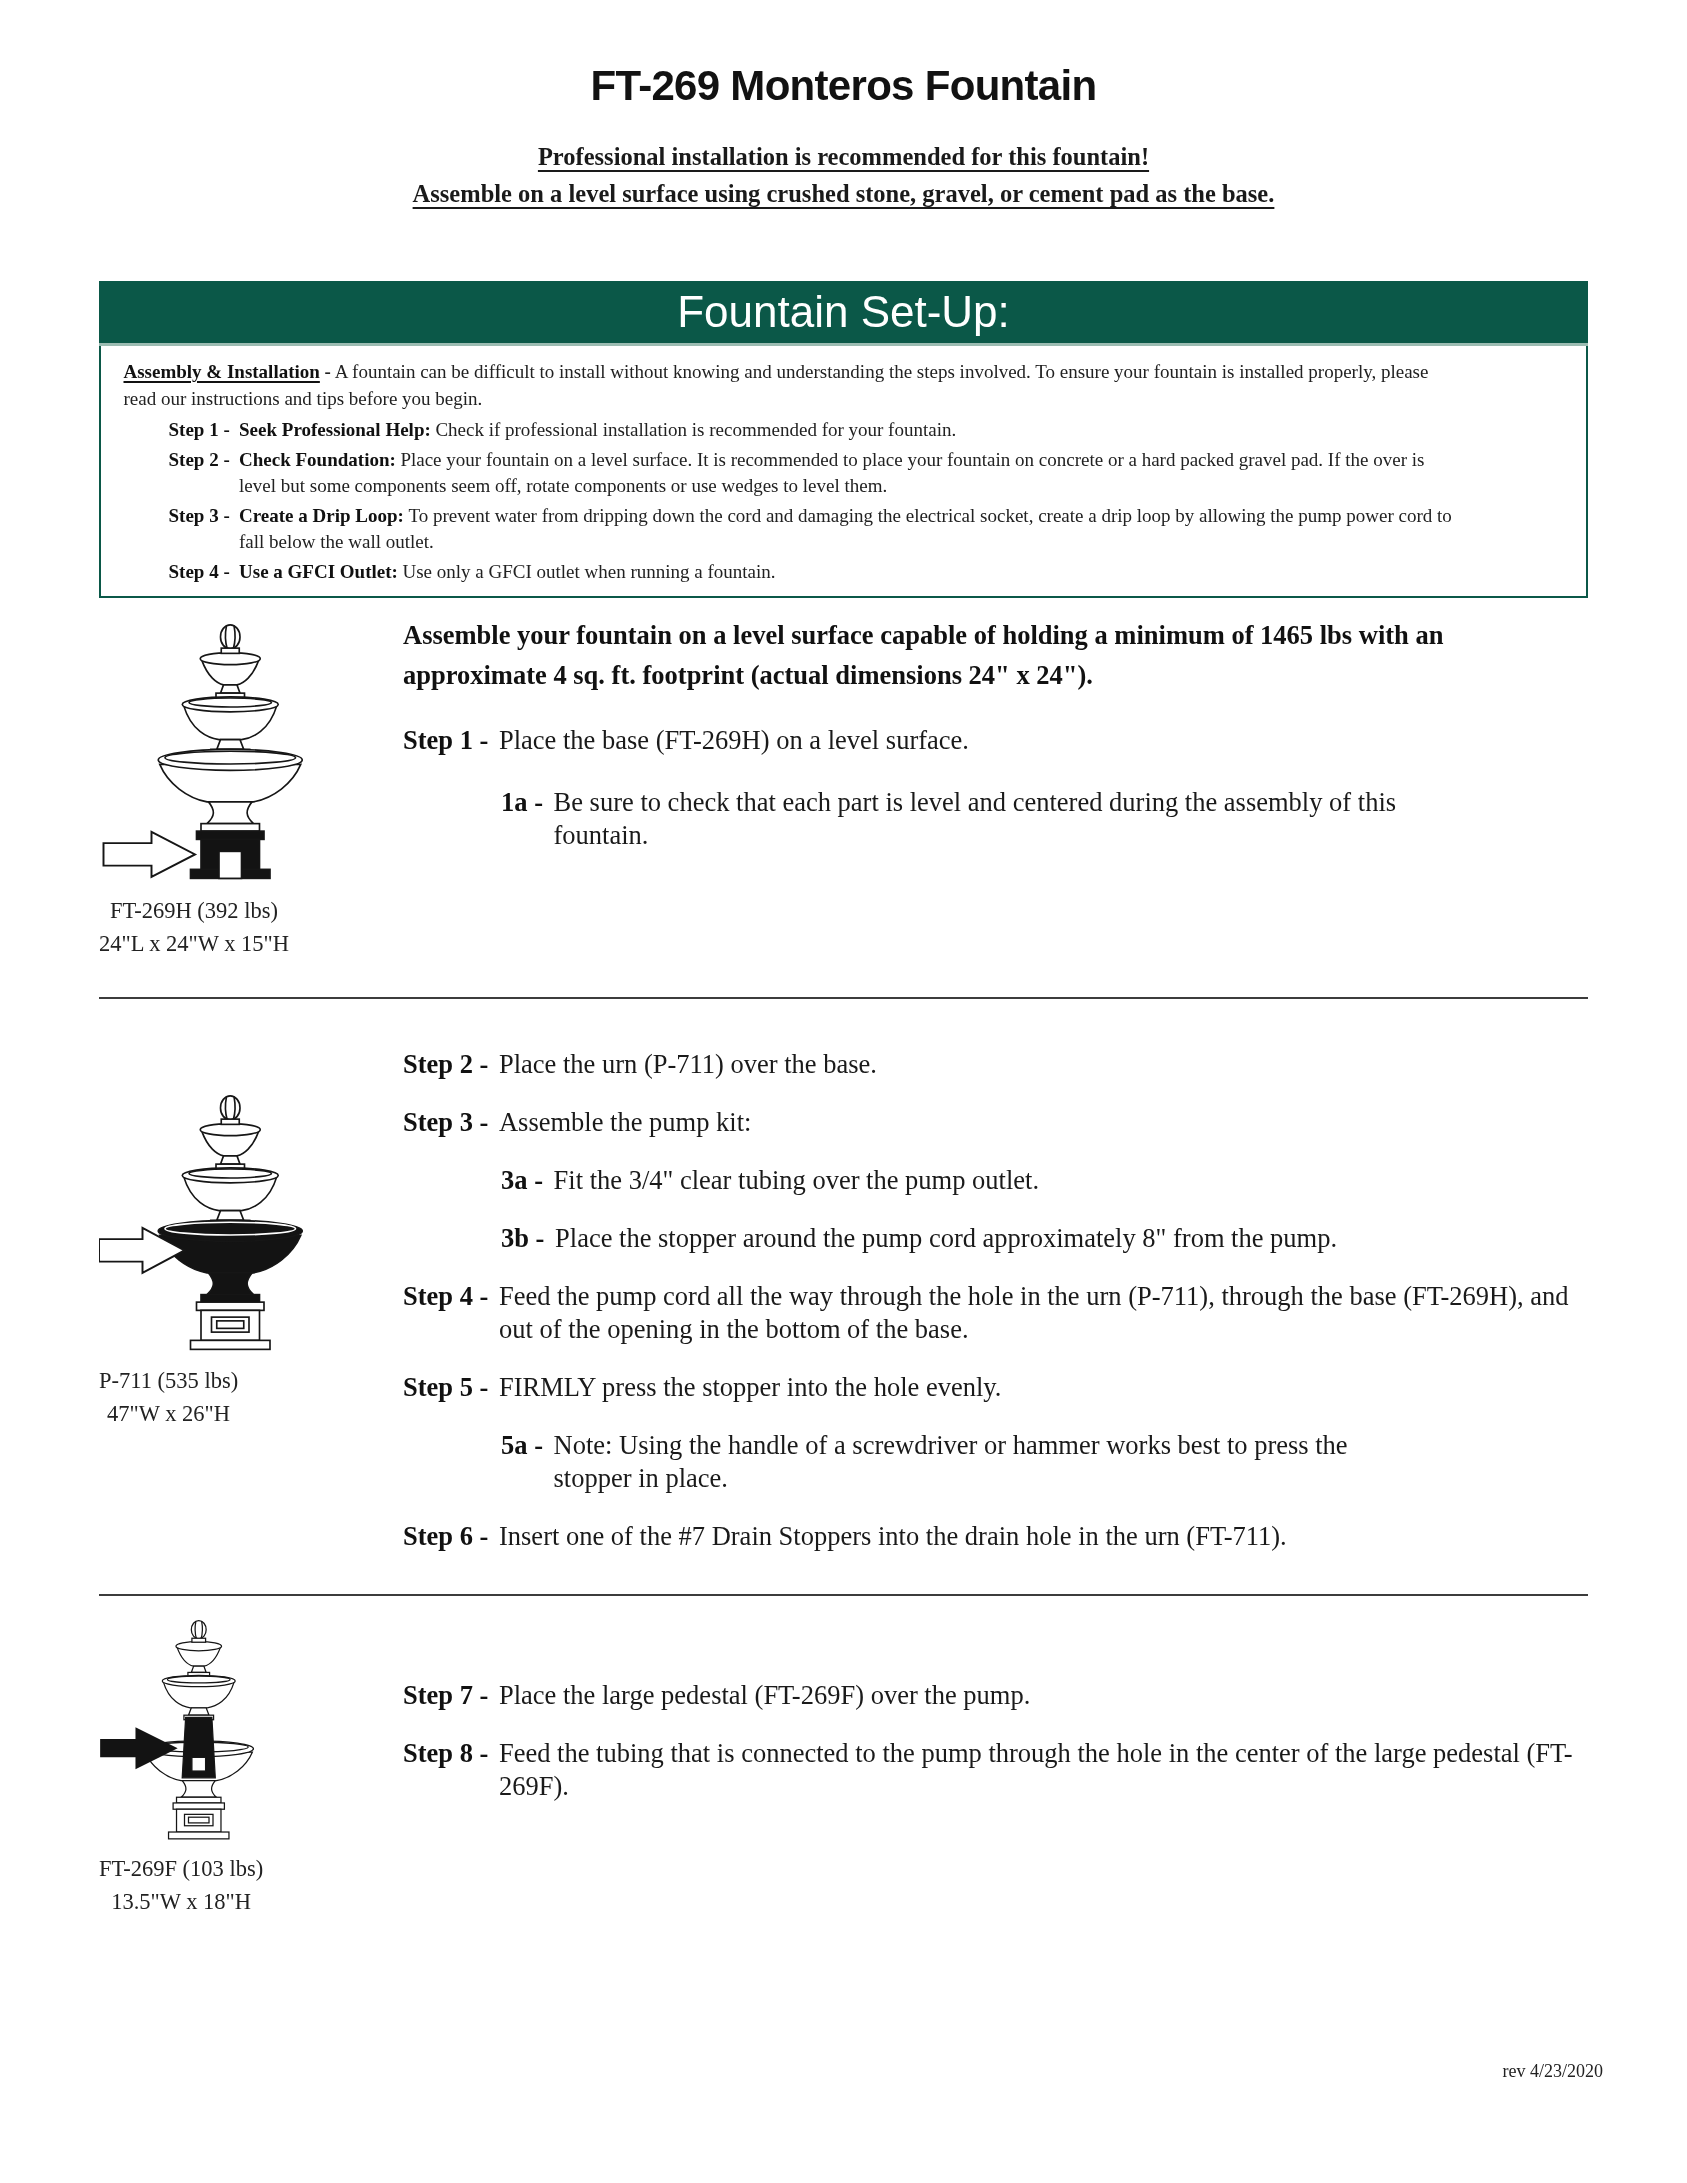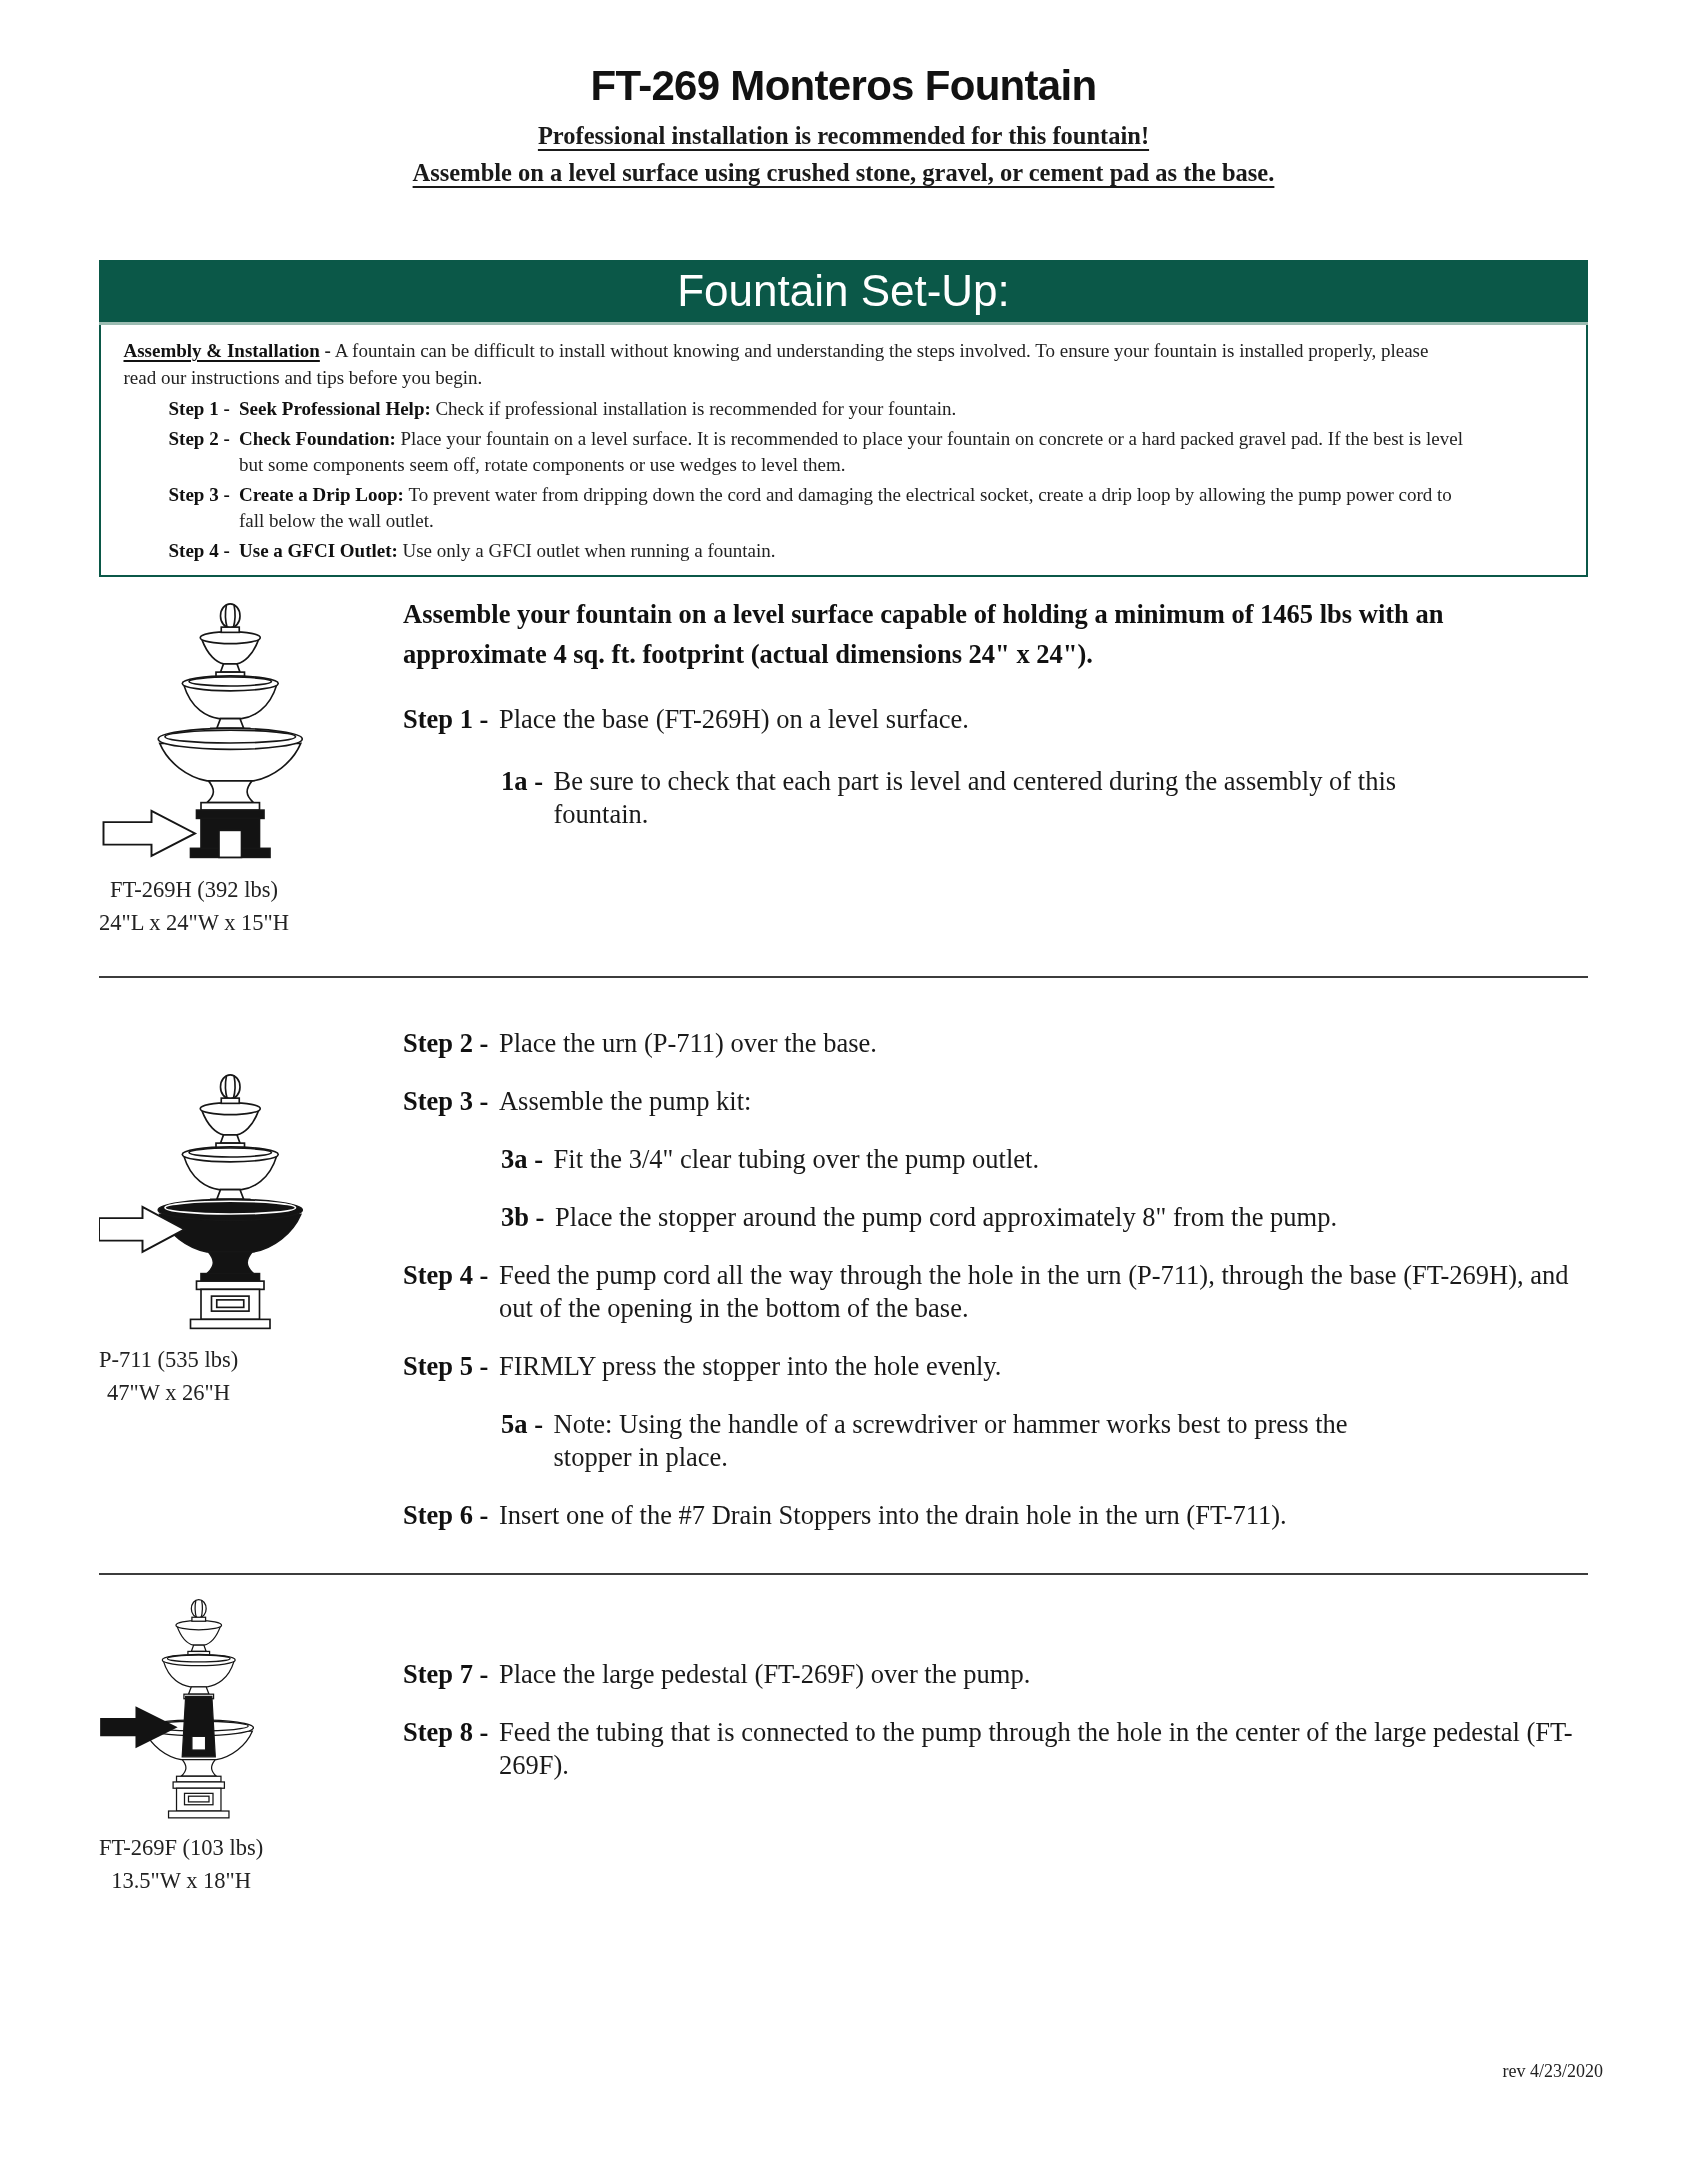--- a/index.html
+++ b/index.html
@@ -14,21 +14,21 @@
   
   .title {
     margin-top:60px; text-align:center;
     font-family:"Liberation Sans", sans-serif; font-weight:700;
     font-size:42px; line-height:52px; letter-spacing:-0.7px; color:#121212;
   }
   .subtitle {
     text-align:center; font-family:"Liberation Sans", sans-serif;
     font-weight:400; font-size:38px; line-height:49px; letter-spacing:-0.7px; color:#121212;
   }
-  .notice { margin-top:5px; text-align:center; font-weight:700; font-size:24.5px; line-height:37px; }
+  .notice { margin-top:26px; text-align:center; font-weight:700; font-size:24.5px; line-height:37px; }
   .notice + .notice { margin-top:0; }
   .notice span { text-decoration:underline; text-decoration-thickness:2px; text-underline-offset:5.3px; }
 
   
   .greenbar {
     margin-top:69px; height:65px; background:#0b5848;
     border-bottom:3.3px solid #9cbcb2;
     display:flex; align-items:center; justify-content:center;
   }
   .greenbar span {
@@ -105,21 +105,21 @@
         <span class="bsep">-</span>
         <span>A fountain can be difficult to install without knowing and understanding the steps involved. To ensure your fountain is installed properly, please read our instructions and tips before you begin.</span>
       </div>
       <div class="bsteps">
         <div class="bstep">
           <span class="bnum">Step 1 -</span>
           <div class="bbody"><b>Seek Professional Help:</b><span>Check if professional installation is recommended for your fountain.</span></div>
         </div>
         <div class="bstep">
           <span class="bnum">Step 2 -</span>
-          <div class="bbody"><b>Check Foundation:</b><span>Place your fountain on a level surface. It is recommended to place your fountain on concrete or a hard packed gravel pad. If the best is level but some components seem off, rotate components or use wedges to level them.</span></div>
+          <div class="bbody"><b>Check Foundation:</b><span>Place your fountain on a level surface. It is recommended to place your fountain on concrete or a hard packed gravel pad. If the over is level but some components seem off, rotate components or use wedges to level them.</span></div>
         </div>
         <div class="bstep">
           <span class="bnum">Step 3 -</span>
           <div class="bbody"><b>Create a Drip Loop:</b><span>To prevent water from dripping down the cord and damaging the electrical socket, create a drip loop by allowing the pump power cord to fall below the wall outlet.</span></div>
         </div>
         <div class="bstep">
           <span class="bnum">Step 4 -</span>
           <div class="bbody"><b>Use a GFCI Outlet:</b><span>Use only a GFCI outlet when running a fountain.</span></div>
         </div>
       </div>

